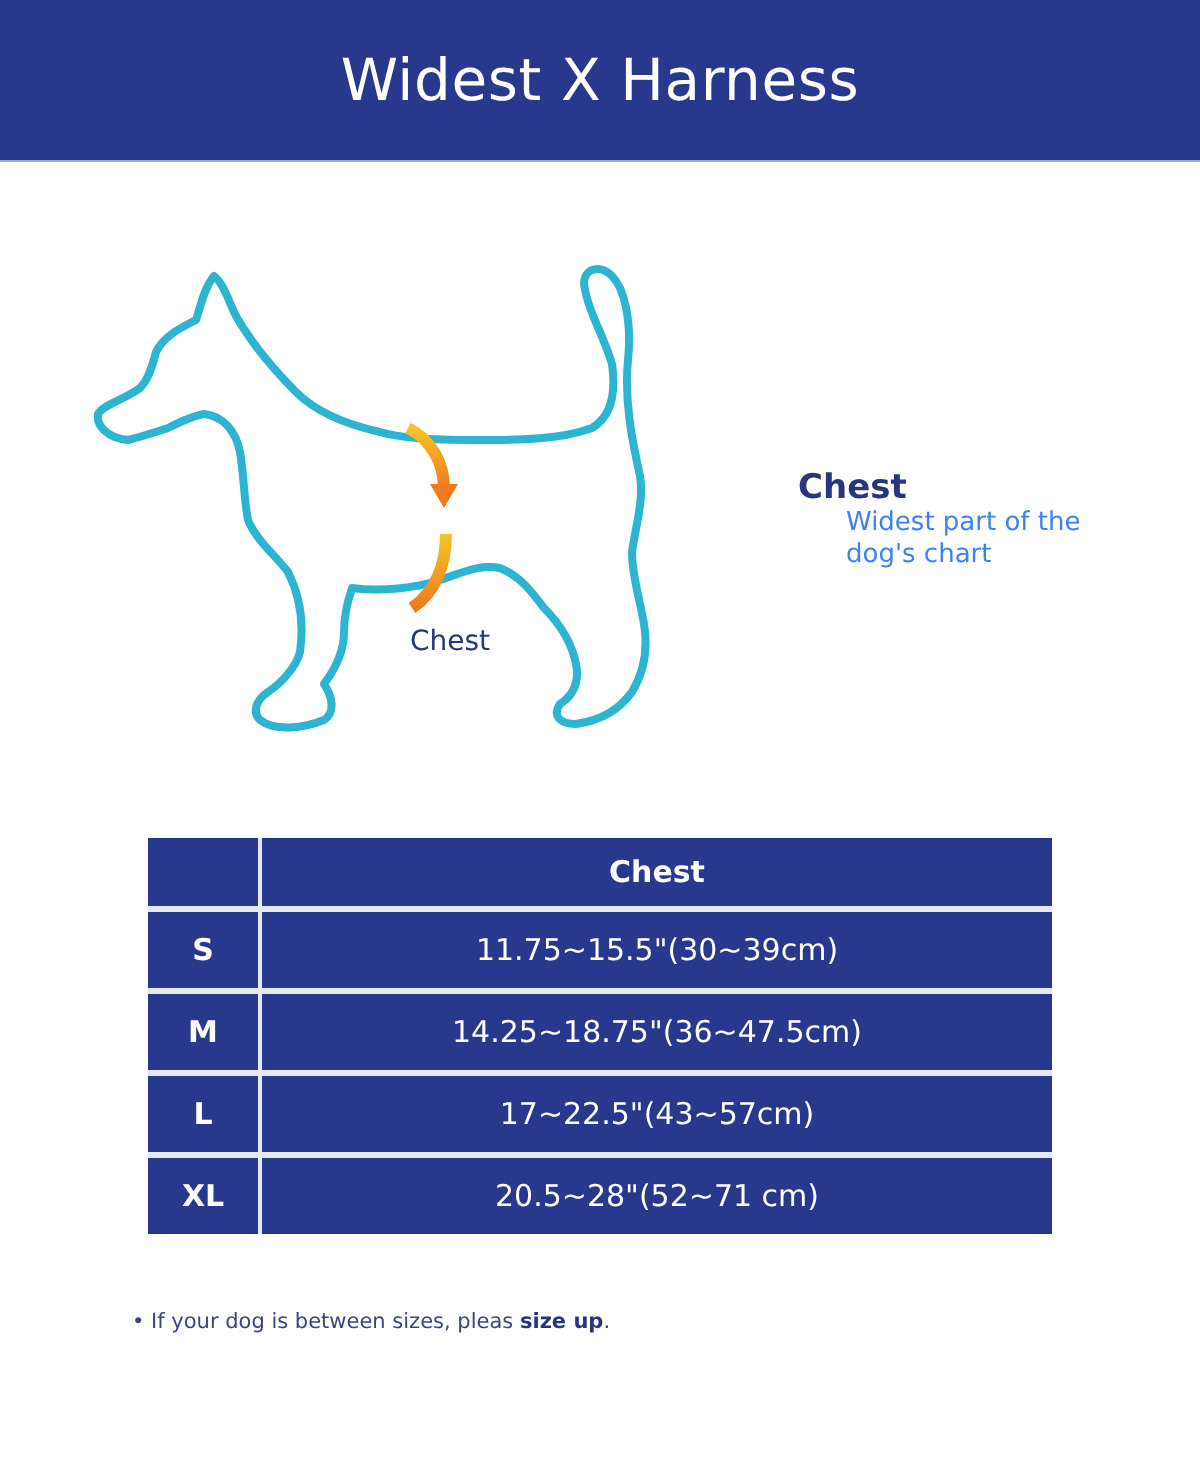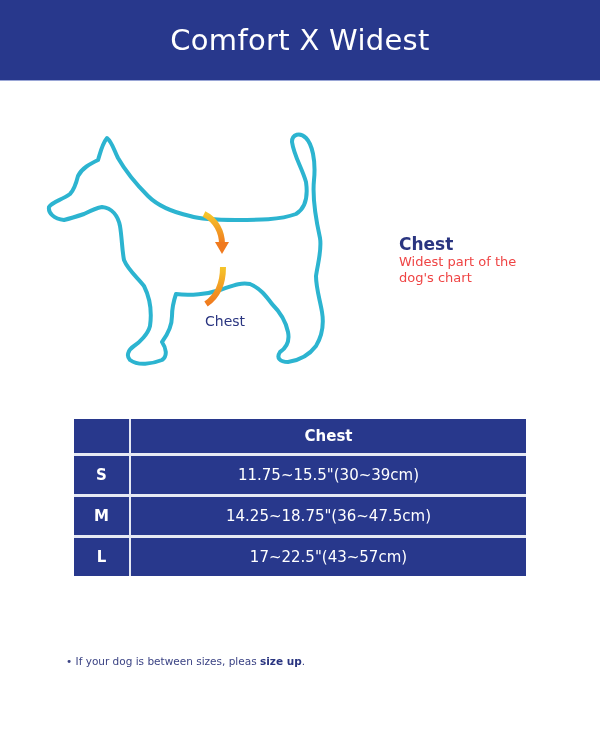--- a/index.html
+++ b/index.html
@@ -16,21 +16,21 @@
     margin: 0; color: #ffffff; font-weight: 400; font-size: 29px; letter-spacing: 0.3px;
     font-family: "DejaVu Sans", sans-serif;
   }
   .dog { position: absolute; left: 40px; top: 120px; width: 330px; height: 260px; }
   .chest-label-fig {
     position: absolute; left: 205px; top: 313px; color: #2a3580; font-size: 14px;
     font-family: "DejaVu Sans", sans-serif;
   }
   .legend { position: absolute; left: 399px; top: 234px; width: 150px; }
   .legend .title { color: #2a3580; font-size: 17px; font-weight: 700; font-family: "DejaVu Sans", sans-serif; line-height: 20px; }
-  .legend .desc { color: #ef4444; font-size: 13px; line-height: 16px; font-family: "DejaVu Sans", sans-serif; }
+  .legend .desc { color: #3b82f6; font-size: 13px; line-height: 16px; font-family: "DejaVu Sans", sans-serif; margin-left: 24px; }
   table.size {
     position: absolute; left: 74px; top: 419px; width: 452px;
     border-collapse: collapse; background: #28388c;
   }
   table.size td, table.size th {
     color: #ffffff; text-align: center; height: 38px; padding: 0;
     font-family: "DejaVu Sans", sans-serif;
   }
   table.size th { font-weight: 700; font-size: 15px; height: 34px; }
   table.size td.sz { width: 55px; font-weight: 700; font-size: 15px; border-right: 2px solid #e6e9f4; }
@@ -39,21 +39,21 @@
   table.size tr + tr td { border-top: 3px solid #e6e9f4; }
   table.size tr:nth-child(2) td { border-top: 3px solid #e6e9f4; }
   .notes { position: absolute; left: 66px; top: 655px; color: #3b4384; font-size: 10.5px; font-family: "DejaVu Sans", sans-serif; }
   .notes .note { margin-bottom: 14px; height: 14px; }
   .notes b { font-weight: 700; color: #2a3580; }
 </style>
 </head>
 <body>
 
 <div class="header">
-  <h1>Comfort X Widest</h1>
+  <h1>Widest X Harness</h1>
 </div>
 
 <svg class="dog" viewBox="0 0 330 260" xmlns="http://www.w3.org/2000/svg">
   <defs>
     <linearGradient id="arrowGrad" x1="0" y1="0" x2="0" y2="1">
       <stop offset="0" stop-color="#f5c52a"></stop>
       <stop offset="1" stop-color="#f07a1e"></stop>
     </linearGradient>
     <linearGradient id="arrowGrad2" x1="0" y1="0" x2="0" y2="1">
       <stop offset="0" stop-color="#f5c52a"></stop>
@@ -96,18 +96,22 @@
     <td class="val">11.75~15.5"(30~39cm)</td>
   </tr>
   <tr>
     <td class="sz">M</td>
     <td class="val">14.25~18.75"(36~47.5cm)</td>
   </tr>
   <tr>
     <td class="sz">L</td>
     <td class="val">17~22.5"(43~57cm)</td>
   </tr>
+  <tr>
+    <td class="sz">XL</td>
+    <td class="val">20.5~28"(52~71 cm)</td>
+  </tr>
 </tbody>
   </table>
 
 <div class="notes">
   <div class="note"><span>• If your dog is between sizes, pleas </span><b>size up</b><span>.</span></div>
 </div>
 
 </body></html>

